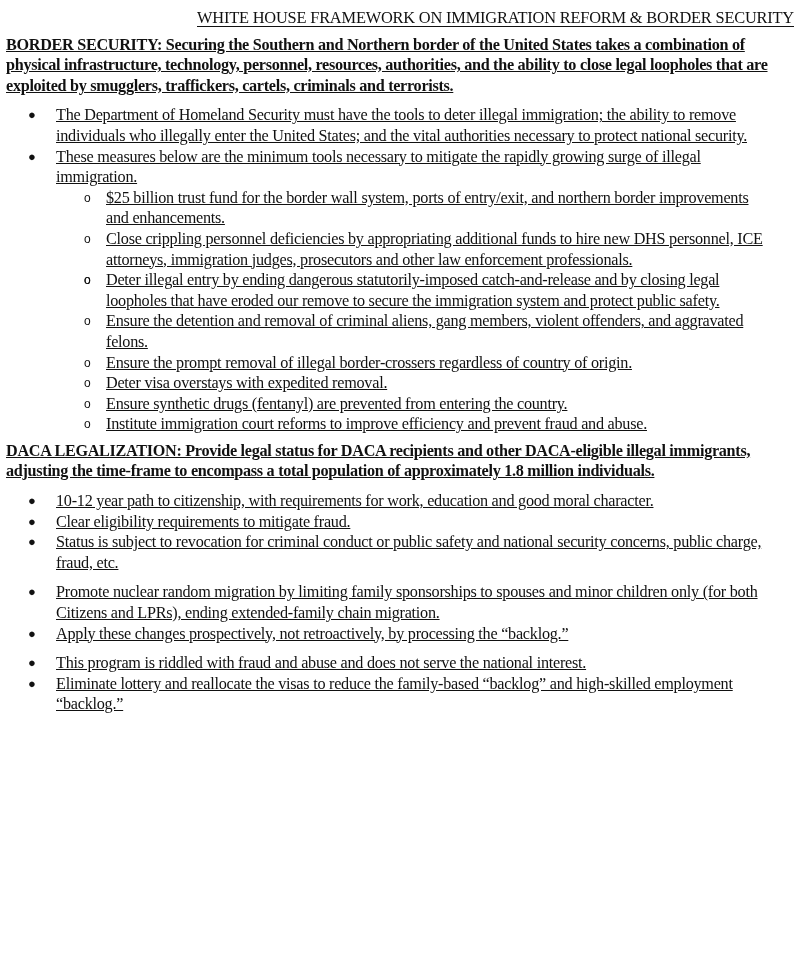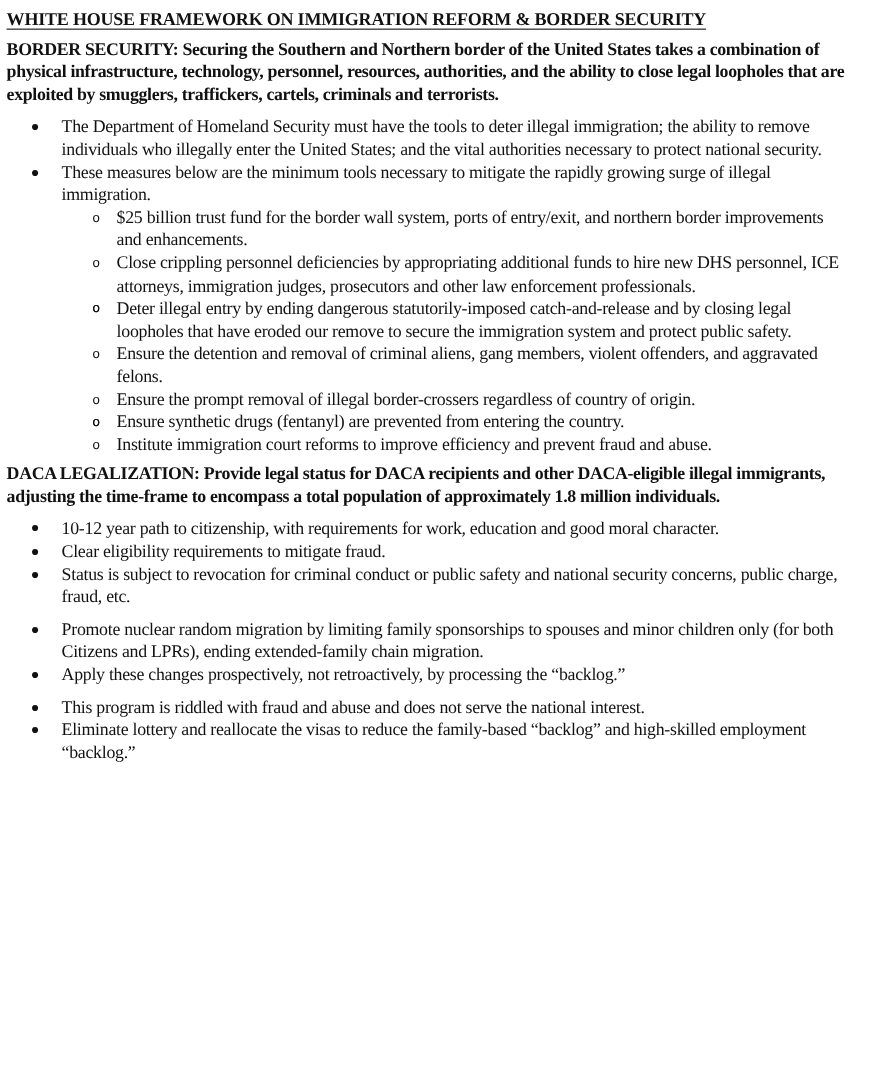--- a/index.html
+++ b/index.html
@@ -15,22 +15,22 @@
       color: #111111;
       font-size: 16.2px;
       line-height: 20.6px;
       letter-spacing: -0.25px;
     }
     .page {
       padding: 4px 6px 0 6px;
       box-sizing: border-box;
     }
     .doc-title {
-      text-align: left;
-      font-weight: bold;
+      text-align: right;
+      font-weight: normal;
       text-decoration: underline;
       text-underline-offset: 3px;
       font-size: 16.4px;
       margin: 4px 0 6px 0;
       letter-spacing: -0.2px;
     }
     .section-head {
       font-weight: bold;
       margin: 0;
       letter-spacing: -0.3px;
@@ -61,21 +61,21 @@
       padding-left: 50px;
       padding-right: 12px;
     }
     ul.subbullets > li > .sub-mark {
       position: absolute;
       left: 16px;
       top: 0;
       font-size: 12px;
       font-family: "Liberation Sans", "DejaVu Sans", sans-serif;
     }
-    .section { margin-bottom: 2px; }
+    .section { margin-bottom: 2px; text-decoration: underline; }
   </style>
 </head>
 <body>
 
 <div class="page">
 
   <div class="doc-title">WHITE HOUSE FRAMEWORK ON IMMIGRATION REFORM &amp; BORDER SECURITY</div>
 
   <div class="section">
     <p class="section-head">BORDER SECURITY: Securing the Southern and Northern border of the United States takes a combination of physical infrastructure, technology, personnel, resources, authorities, and the ability to close legal loopholes that are exploited by smugglers, traffickers, cartels, criminals and terrorists.</p>
@@ -106,20 +106,21 @@
           <li style="padding-left:100px;">
             <span class="sub-mark" style="left:78px;">o</span>
             <span>Ensure the detention and removal of criminal aliens, gang members, violent offenders, and aggravated  felons.</span>
           </li>
           <li style="padding-left:100px;">
             <span class="sub-mark" style="left:78px;">o</span>
             <span>Ensure the prompt removal of illegal border-crossers regardless of country of origin.</span>
           </li>
           <li style="padding-left:100px;">
             <span class="sub-mark" style="left:78px;">o</span>
+            <span>Deter visa overstays with expedited removal.</span>
           </li>
           <li style="padding-left:100px;">
             <span class="sub-mark" style="left:78px;">o</span>
             <span>Ensure synthetic drugs (fentanyl) are prevented from entering the country.</span>
           </li>
           <li style="padding-left:100px;">
             <span class="sub-mark" style="left:78px;">o</span>
             <span>Institute immigration court reforms to improve efficiency and prevent fraud and abuse.</span>
           </li>
         </ul>

